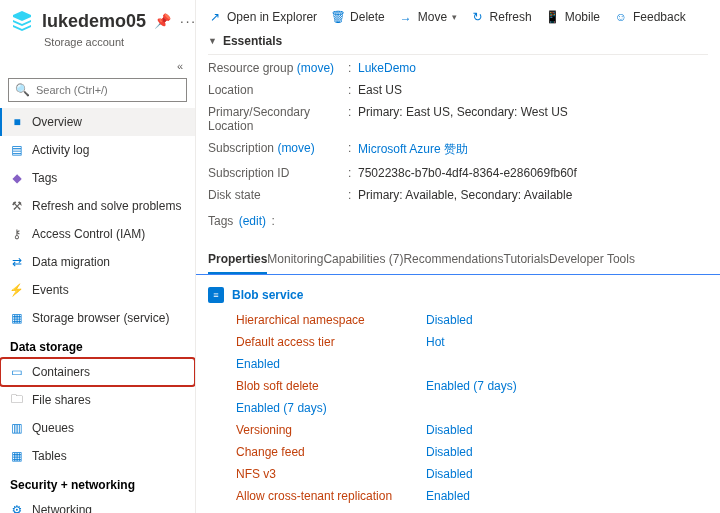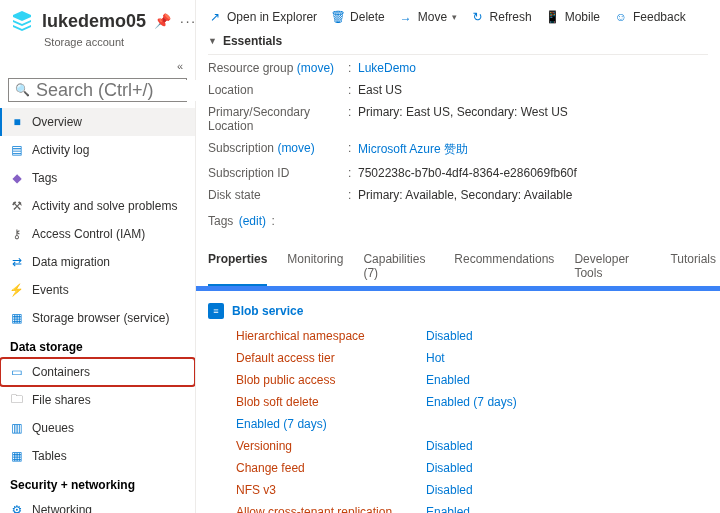--- a/index.html
+++ b/index.html
@@ -8,40 +8,40 @@
 .sidebar{width:196px;border-right:1px solid #edebe9;display:flex;flex-direction:column;background:#fff}
 .header{display:flex;align-items:center;padding:8px 10px 2px 10px;gap:8px}
 .cube{width:26px;height:26px;color:#32d4f5;display:flex;align-items:center;justify-content:center}
 .title{font-size:18px;font-weight:600;color:#323130}
 .pin{color:#605e5c;cursor:pointer;font-size:14px}
 .dots{color:#605e5c;cursor:pointer;font-size:14px;letter-spacing:1px}
 .subtitle{font-size:11px;color:#605e5c;padding:0 10px 8px 44px}
 .collapseRow{display:flex;justify-content:flex-end;padding:2px 8px 4px 0}
 .collapse{color:#605e5c;cursor:pointer;font-size:11px;padding:2px 4px}
 .searchbox{margin:0 8px 6px 8px;border:1px solid #8a8886;height:24px;display:flex;align-items:center;padding:0 6px;gap:6px;color:#605e5c}
-.searchbox input{border:none;outline:none;flex:1;font-size:18px;color:#3b82f6}
+.searchbox input{border:none;outline:none;flex:1;font-size:11px;color:#3b82f6}
 .nav{flex:1;overflow-y:auto}
 .nav-item{display:flex;align-items:center;height:28px;padding:0 10px;gap:8px;cursor:pointer;color:#323130}
 .nav-item.active{background:#f3f2f1;border-left:2px solid #0078d4;padding-left:8px}
 .nav-item.highlighted{outline:2px solid #c42b1c;outline-offset:-1px;border-radius:3px}
 .nav-icon{width:14px;height:14px;display:flex;align-items:center;justify-content:center;font-size:12px}
 .section-head{font-size:12px;font-weight:600;color:#000000;padding:8px 10px 4px 10px}
 .main{flex:1;overflow:hidden;display:flex;flex-direction:column}
 .toolbar{display:flex;align-items:center;gap:14px;padding:10px 12px 6px 12px;flex-wrap:wrap}
 .tool{display:flex;align-items:center;gap:5px;color:#323130;cursor:pointer;font-size:12px}
 .tool .ic{width:14px;height:14px;display:flex;align-items:center;justify-content:center}
 .essentials{margin:0 12px;border-bottom:1px solid #edebe9;padding:4px 0 6px 0}
 .ess-toggle{display:flex;align-items:center;gap:6px;cursor:pointer;color:#323130;font-size:12px}
 .kv{margin:2px 12px}
 .kvrow{display:flex;padding:4px 0;font-size:12px}
 .kvk{width:140px;color:#605e5c}
 .kvc{width:10px;color:#605e5c}
 .kvv{color:#323130}
 .link{color:#0078d4;cursor:pointer}
-.tabs{display:flex;gap:20px;padding:6px 4px 0 12px;border-bottom:5px solid #3b82f6;margin-top:6px}
+.tabs{display:flex;padding:6px 16px 0 12px;border-bottom:1px solid #3b82f6;margin-top:6px}
 .tab{padding:6px 0;cursor:pointer;color:#605e5c;font-size:12px}
 .tab.active{color:#323130;border-bottom:2px solid #0078d4;font-weight:600}
 .content{padding:12px 12px 0 12px;overflow-y:auto;flex:1}
 .blob-head{display:flex;align-items:center;gap:8px;font-weight:600;color:#0078d4;font-size:12px;margin-bottom:6px}
 .blob-icon{width:16px;height:16px;background:#0078d4;color:#fff;display:flex;align-items:center;justify-content:center;font-size:9px;border-radius:2px}
 .proprow{display:flex;padding:4px 0 4px 28px;font-size:12px}
 .propk{width:190px;color:#c2410c}
 .propv{color:#0078d4;cursor:pointer}
 .chevdown{font-size:9px;color:#605e5c}
 </style>
@@ -76,21 +76,21 @@
         <div class="nav-item">
           <span class="nav-icon" style="color: rgb(0, 120, 212);">▤</span>
           <span>Activity log</span>
         </div>
         <div class="nav-item">
           <span class="nav-icon" style="color: rgb(134, 97, 197);">◆</span>
           <span>Tags</span>
         </div>
         <div class="nav-item">
           <span class="nav-icon" style="color: rgb(96, 94, 92);">⚒</span>
-          <span>Activity and solve problems</span>
+          <span>Refresh and solve problems</span>
         </div>
         <div class="nav-item">
           <span class="nav-icon" style="color: rgb(96, 94, 92);">⚷</span>
           <span>Access Control (IAM)</span>
         </div>
         <div class="nav-item">
           <span class="nav-icon" style="color: rgb(0, 120, 212);">⇄</span>
           <span>Data migration</span>
         </div>
         <div class="nav-item">
@@ -196,40 +196,39 @@
       <span style="color:#605e5c">Tags</span>
       <span class="link" style="margin-left:2px">(edit)</span>
       <span style="color:#605e5c;margin-left:2px">:</span>
     </div>
 
     <div class="tabs" id="tabs">
         <div class="tab active">Properties</div>
         <div class="tab">Monitoring</div>
         <div class="tab">Capabilities (7)</div>
         <div class="tab">Recommendations</div>
+        <div class="tab">Tutorials</div>
         <div class="tab">Developer Tools</div>
-        <div class="tab">Tutorials</div>
       </div>
 
     <div class="content">
       <div class="blob-head">
         <span class="blob-icon">≡</span>
         <span>Blob service</span>
       </div>
       <div id="blobrows">
           <div class="proprow">
             <div class="propk">Hierarchical namespace</div>
             <div class="propv">Disabled</div>
           </div>
           <div class="proprow">
             <div class="propk">Default access tier</div>
             <div class="propv">Hot</div>
           </div>
           <div class="proprow">
-            <div class="propk">Blob public access</div>
             <div class="propv">Enabled</div>
           </div>
           <div class="proprow">
             <div class="propk">Blob soft delete</div>
             <div class="propv">Enabled (7 days)</div>
           </div>
           <div class="proprow">
             <div class="propv">Enabled (7 days)</div>
           </div>
           <div class="proprow">

